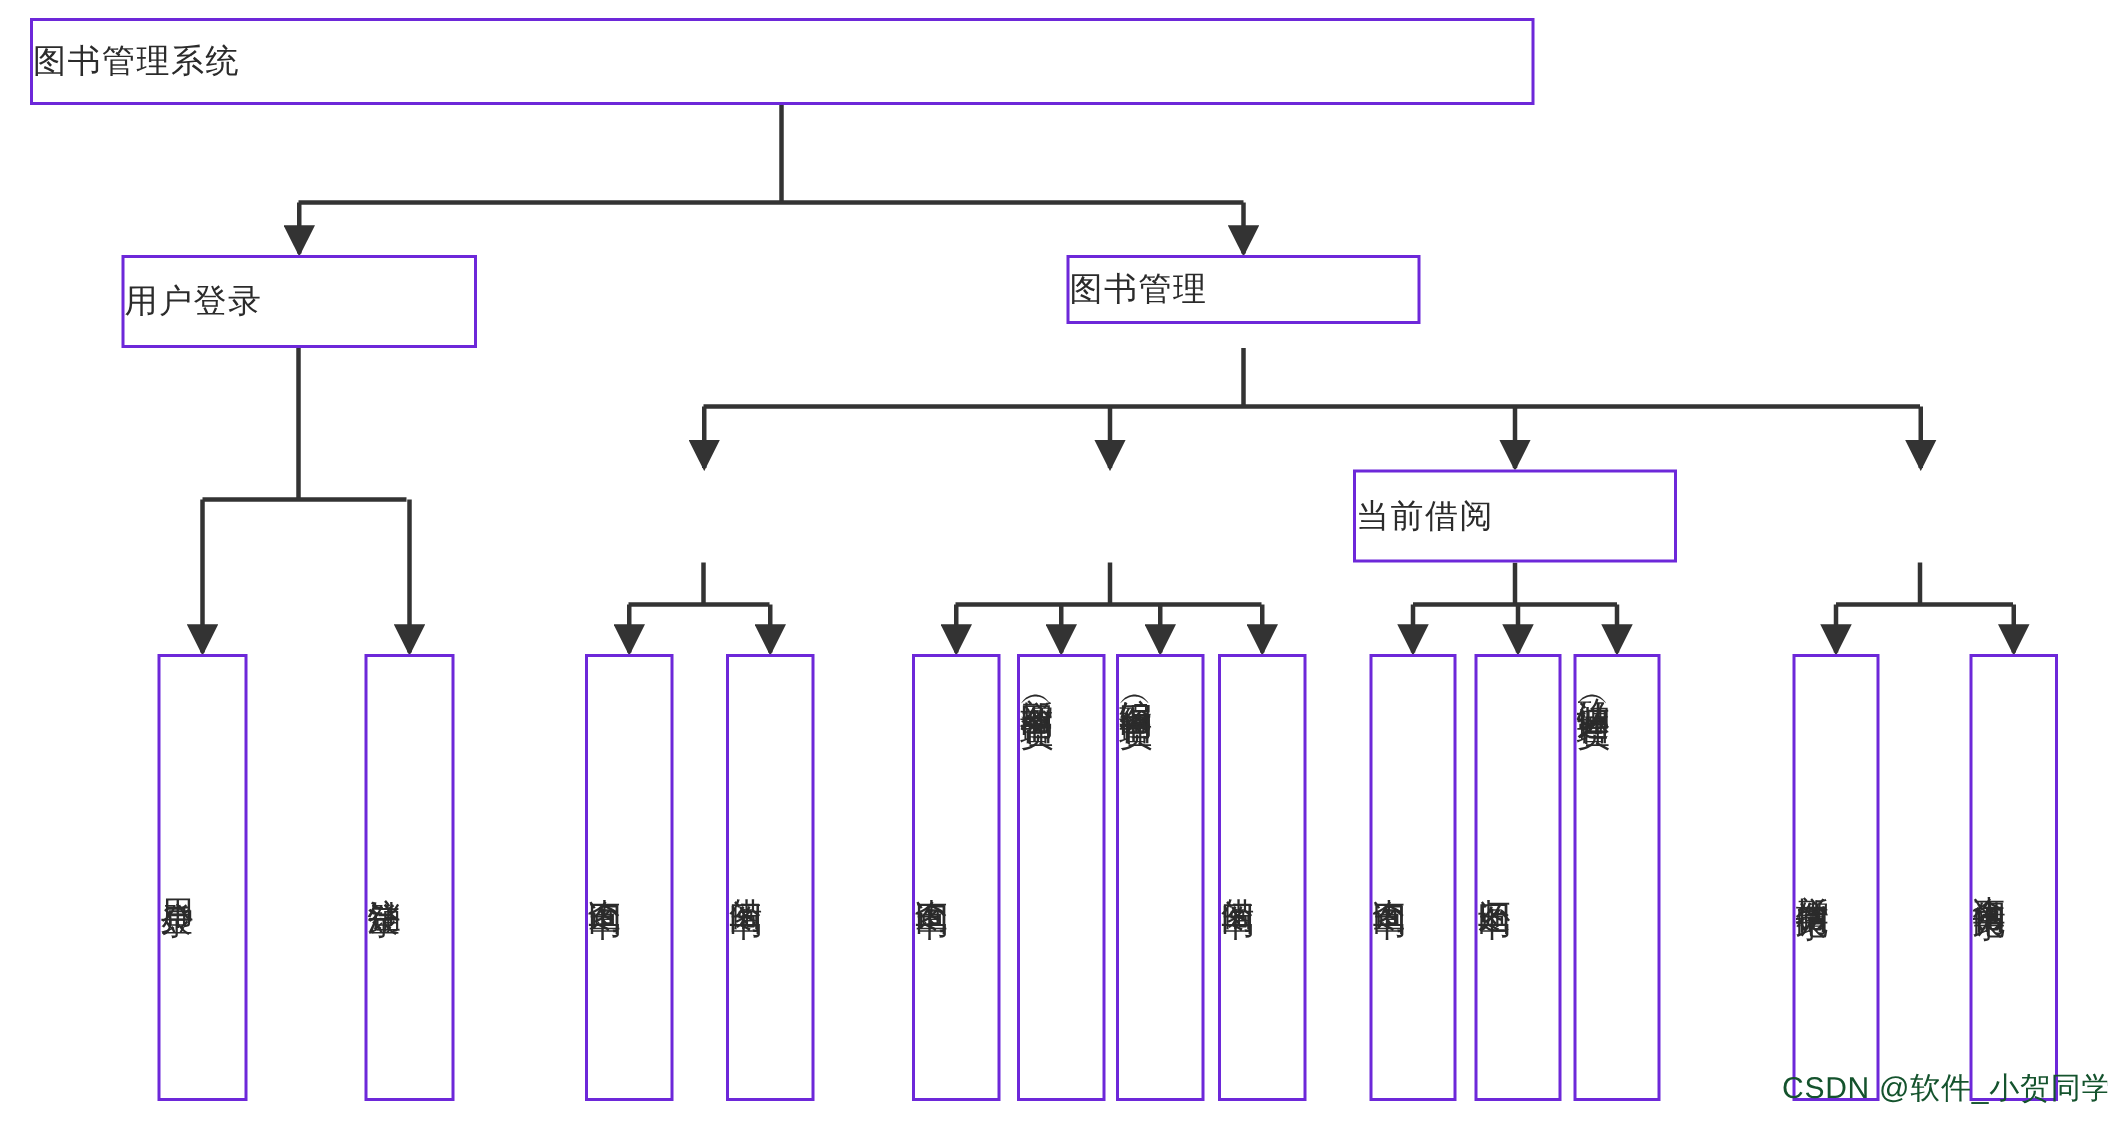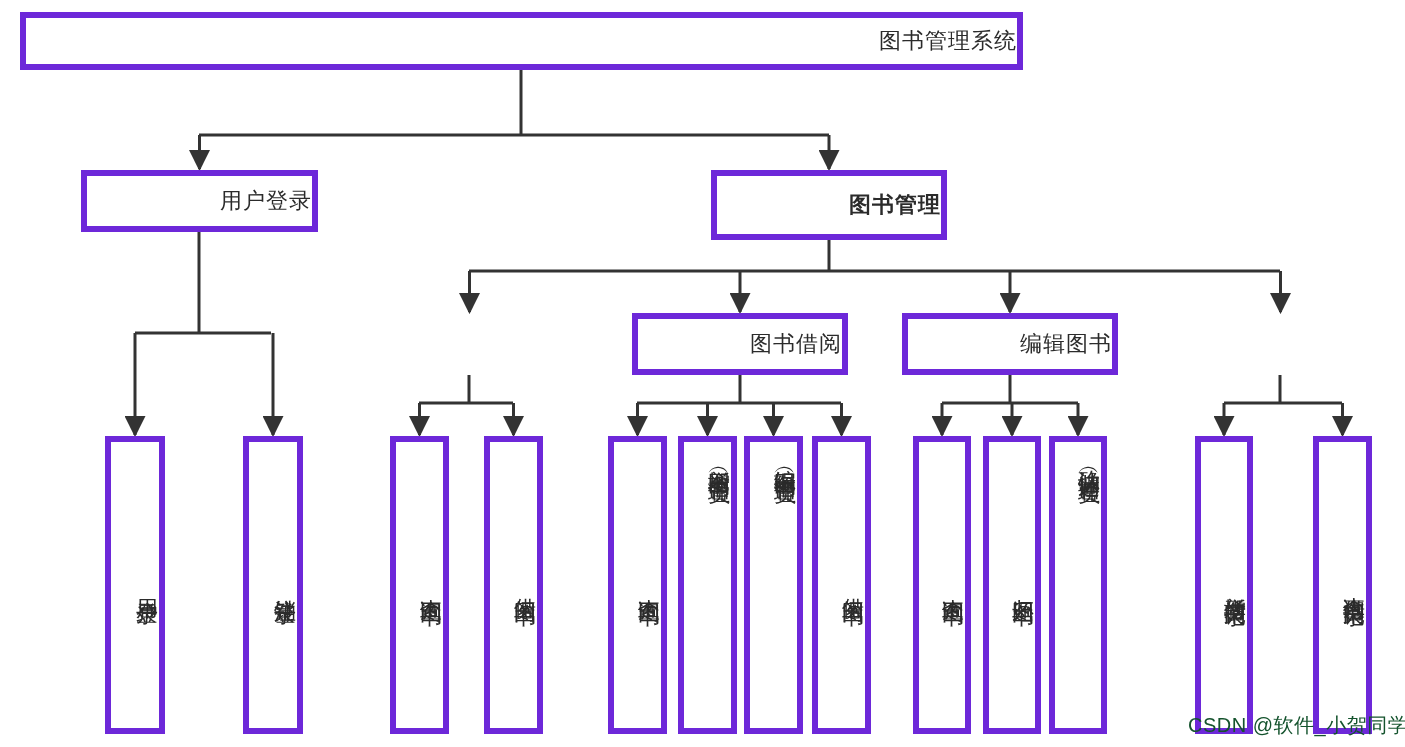--- a/index.html
+++ b/index.html
@@ -23,24 +23,24 @@
     left: 0;
     top: 0;
     width: 1405px;
     height: 747px;
     pointer-events: none;
   }
   .node {
     position: absolute;
     box-sizing: border-box;
     background: #ffffff;
-    border: 6px solid #6d28d9;
+    border: 2px solid #6d28d9;
     display: flex;
     align-items: center;
-    justify-content: flex-end;
+    justify-content: flex-start;
     color: #2b2b2b;
     z-index: 2;
   }
   .node .label {
     font-size: 22px;
     line-height: 1.18;
     letter-spacing: 1px;
     white-space: nowrap;
     text-align: center;
   }
@@ -120,29 +120,26 @@
       </g>
   </svg>
 
   <div class="node" style="left: 20px; top: 12px; width: 1003px; height: 58px;">
     <span class="label">图书管理系统</span>
   </div>
 
   <div class="node" style="left: 81px; top: 170px; width: 237px; height: 62px;">
     <span class="label">用户登录</span>
   </div>
-  <div class="node" style="left: 711px; top: 170px; width: 236px; height: 70px; font-weight: bold;">
+  <div class="node" style="left: 711px; top: 170px; width: 236px; height: 46px;">
     <span class="label">图书管理</span>
   </div>
 
-  <div class="node" style="left: 632px; top: 313px; width: 216px; height: 62px;">
-    <span class="label">图书借阅</span>
-  </div>
   <div class="node" style="left: 902px; top: 313px; width: 216px; height: 62px;">
-    <span class="label">编辑图书</span>
+    <span class="label">当前借阅</span>
   </div>
 
   <div class="node vertical mid" style="left: 105px; top: 436px; width: 60px; height: 298px;">
     <span class="label">用户登录</span>
   </div>
   <div class="node vertical mid" style="left: 243px; top: 436px; width: 60px; height: 298px;">
     <span class="label">注销登录</span>
   </div>
 
   <div class="node vertical mid" style="left: 390px; top: 436px; width: 59px; height: 298px;">

